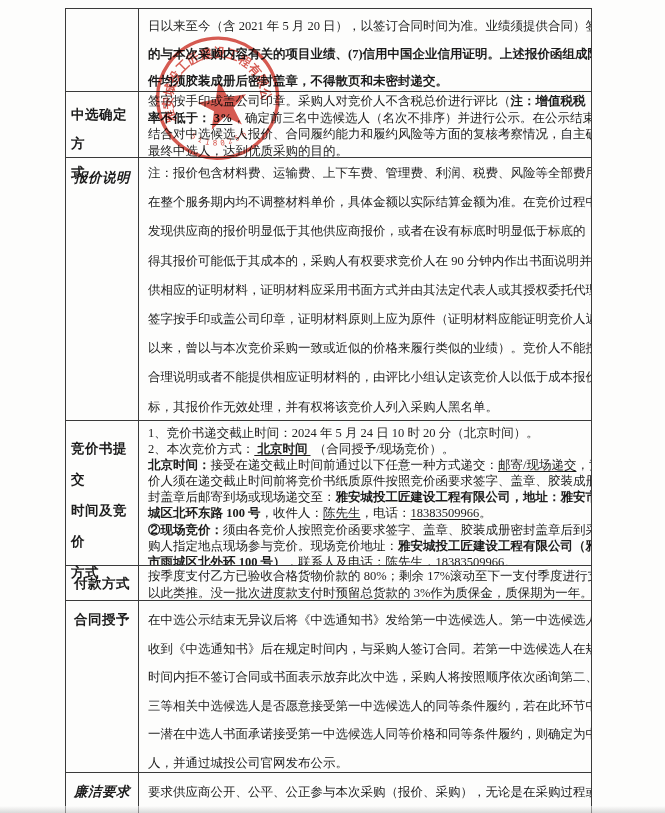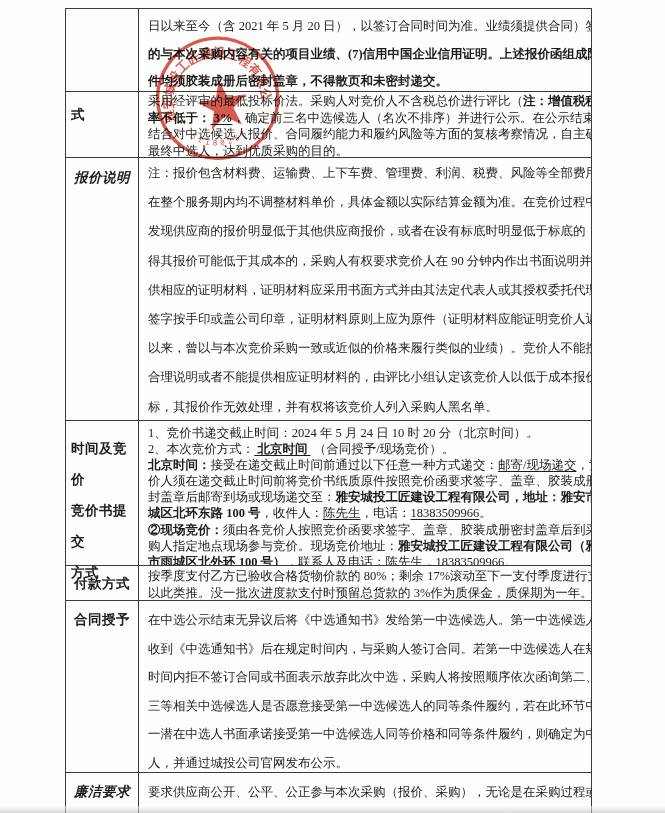--- a/index.html
+++ b/index.html
@@ -66,24 +66,25 @@
       <div class="trow r0">
         <div class="tlabel"></div>
         <div class="tcontent">
           <div class="tline"><span class="">日以来至今（含 2021 年 5 月 20 日），以签订合同时间为准。业绩须提供合同）签订</span></div>
           <div class="tline"><span class="seg-b ">的与本次采购内容有关的项目业绩、(7)信用中国企业信用证明。上述报价函组成附</span></div>
           <div class="tline"><span class="seg-b ">件均须胶装成册后密封盖章，不得散页和未密封递交。</span></div>
         </div>
       </div>
       <div class="trow r1">
         <div class="tlabel">
+          <div>中选确定方</div>
           <div>式</div>
         </div>
         <div class="tcontent">
-          <div class="tline"><span class="">采用经评审的最低投标价法。采购人对竞价人不含税总价进行评比（</span><span class="seg-b ">注：增值税税</span></div>
+          <div class="tline"><span class="">签字按手印或盖公司印章。采购人对竞价人不含税总价进行评比（</span><span class="seg-b ">注：增值税税</span></div>
           <div class="tline"><span class="seg-b ">率不低于：</span><span class="seg-b seg-u"> 3%</span><span class="">，确定前三名中选候选人（名次不排序）并进行公示。在公示结束后</span></div>
           <div class="tline"><span class="">结合对中选候选人报价、合同履约能力和履约风险等方面的复核考察情况，自主确定</span></div>
           <div class="tline"><span class="">最终中选人，达到优质采购的目的。</span></div>
         </div>
       </div>
       <div class="trow r2">
         <div class="tlabel">
           <div>报价说明</div>
         </div>
         <div class="tcontent">
@@ -93,22 +94,22 @@
           <div class="tline"><span class="">得其报价可能低于其成本的，采购人有权要求竞价人在 90 分钟内作出书面说明并提</span></div>
           <div class="tline"><span class="">供相应的证明材料，证明材料应采用书面方式并由其法定代表人或其授权委托代理人</span></div>
           <div class="tline"><span class="">签字按手印或盖公司印章，证明材料原则上应为原件（证明材料应能证明竞价人近期</span></div>
           <div class="tline"><span class="">以来，曾以与本次竞价采购一致或近似的价格来履行类似的业绩）。竞价人不能按时</span></div>
           <div class="tline"><span class="">合理说明或者不能提供相应证明材料的，由评比小组认定该竞价人以低于成本报价竞</span></div>
           <div class="tline"><span class="">标，其报价作无效处理，并有权将该竞价人列入采购人黑名单。</span></div>
         </div>
       </div>
       <div class="trow r3">
         <div class="tlabel">
+          <div>竞价书提交</div>
           <div>时间及竞价</div>
-          <div>竞价书提交</div>
           <div>方式</div>
         </div>
         <div class="tcontent">
           <div class="tline"><span class="">1、竞价书递交截止时间：2024 年 5 月 24 日 10 时 20 分（北京时间）。</span></div>
           <div class="tline"><span class="">2、本次竞价方式：</span><span class="seg-b seg-u"> 北京时间 </span><span class=""> （合同授予/现场竞价）。</span></div>
           <div class="tline"><span class="seg-b ">北京时间：</span><span class="">接受在递交截止时间前通过以下任意一种方式递交：</span><span class="seg-u">邮寄/现场递交</span><span class="">，竞</span></div>
           <div class="tline"><span class="">价人须在递交截止时间前将竞价书纸质原件按照竞价函要求签字、盖章、胶装成册密</span></div>
           <div class="tline"><span class="">封盖章后邮寄到场或现场递交至：</span><span class="seg-b ">雅安城投工匠建设工程有限公司，地址：雅安市雨</span></div>
           <div class="tline"><span class="seg-b ">城区北环东路 100 号</span><span class="">，收件人：</span><span class="seg-u">陈先生</span><span class="">，电话：</span><span class="seg-u">18383509966</span><span class="">。</span></div>
           <div class="tline"><span class="seg-b ">②现场竞价：</span><span class="">须由各竞价人按照竞价函要求签字、盖章、胶装成册密封盖章后到采</span></div>

